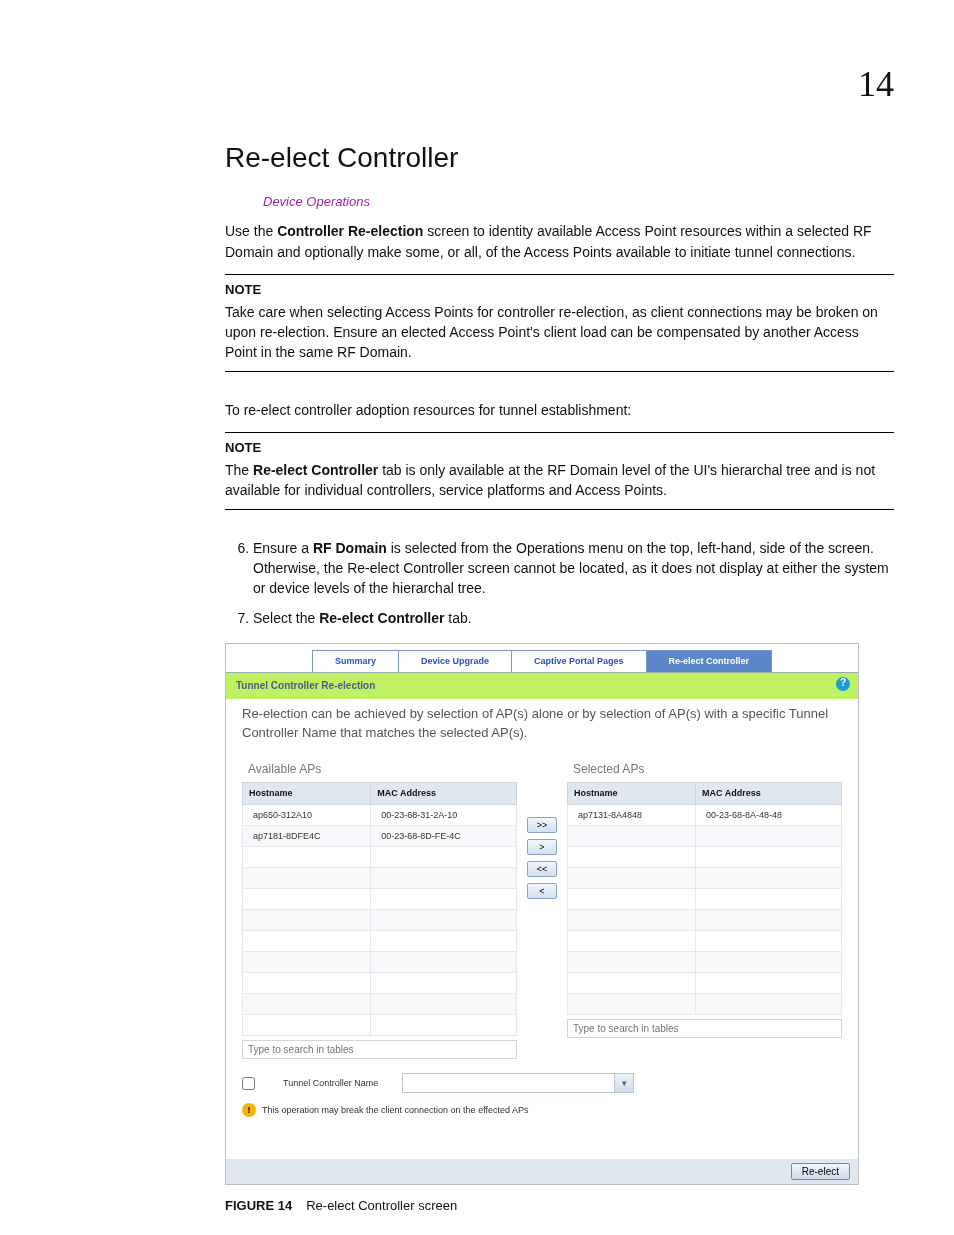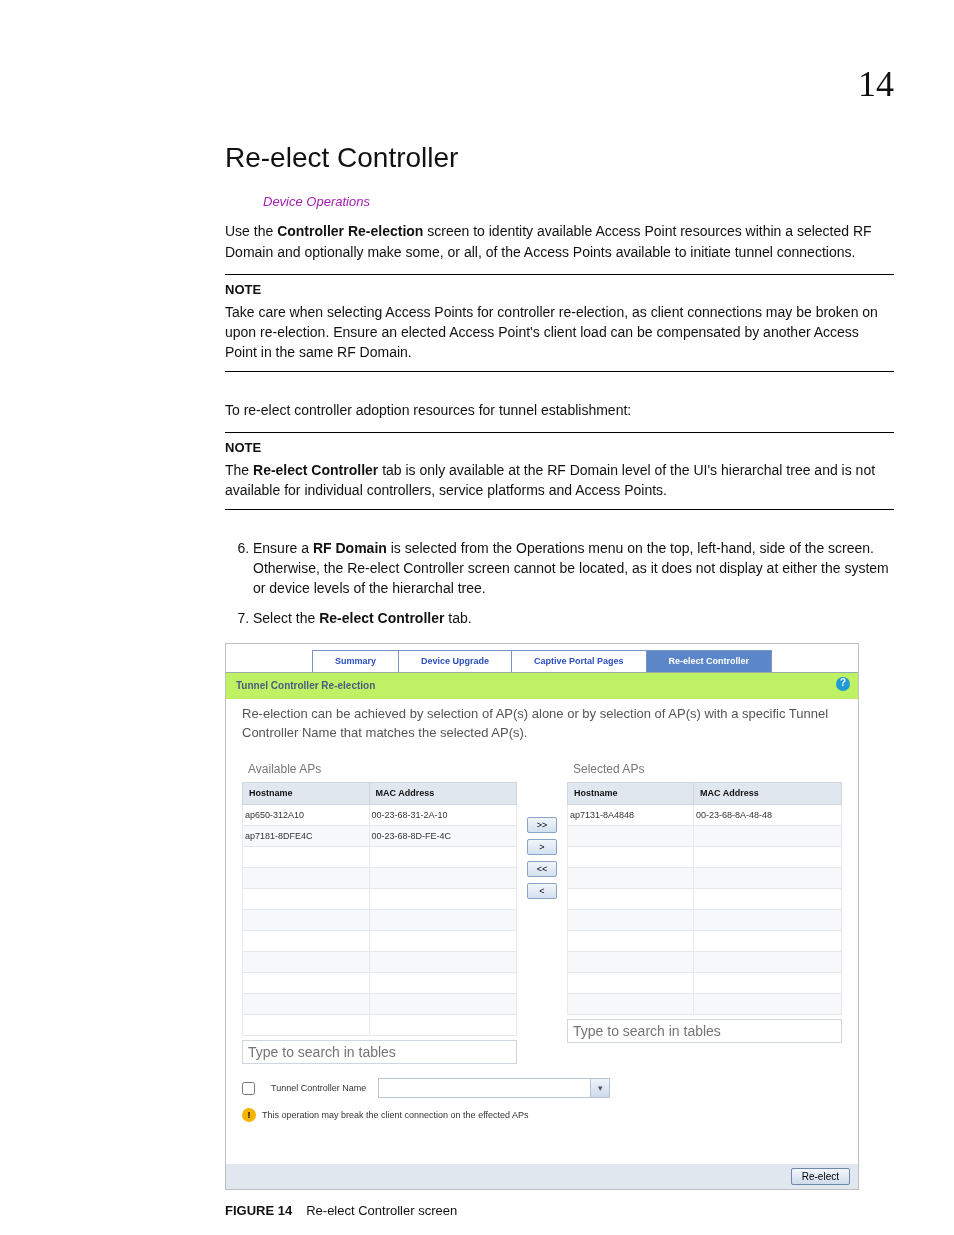--- a/index.html
+++ b/index.html
@@ -20,26 +20,26 @@
   .shot .tab + .tab{margin-left:-1px;}
   .shot .tab.active{background:#5b86c7;color:#fff;}
   .shot .secthead{background:#bef264;color:#4a5d80;font-weight:700;padding:6px 10px;position:relative;}
   .helpicon{position:absolute;right:8px;top:4px;width:14px;height:14px;border-radius:50%;background:#1e9bd6;color:#fff;font-weight:700;display:flex;align-items:center;justify-content:center;font-size:10px;}
   .shot .desc{padding:6px 16px 14px 16px;color:#555;font-size:13px;}
   .cols{display:flex;align-items:flex-start;padding:0 16px 10px 16px;gap:8px;}
   .listbox{flex:1;}
   .listtitle{color:#777;padding:4px 6px;font-size:12px;}
   table.aplist{width:100%;border-collapse:collapse;}
   table.aplist th{background:#e1e7ee;border:1px solid #cfd6de;text-align:left;padding:4px 6px;font-size:9px;}
-  table.aplist td{border:1px solid #e5e9ee;padding:3px 2px;font-size:9px;height:14px;color:#333;}
+  table.aplist td{border:1px solid #e5e9ee;padding:3px 10px;font-size:9px;height:14px;color:#333;}
   table.aplist tr:nth-child(even) td{background:#f6f8fa;}
-  .searchfield{width:100%;box-sizing:border-box;border:1px solid #cfd6de;padding:3px 5px;font-size:14px;color:#888;margin-top:4px;}
+  .searchfield{width:100%;box-sizing:border-box;border:1px solid #cfd6de;padding:3px 5px;font-size:10px;color:#888;margin-top:4px;}
   .movebtns{display:flex;flex-direction:column;gap:6px;padding-top:60px;width:34px;align-items:center;}
   .movebtns button{width:30px;height:16px;font-size:9px;border:1px solid #8aa3c8;background:linear-gradient(#f2f6fb,#d3e0f0);border-radius:2px;cursor:pointer;padding:0;}
-  .lowerrow{display:flex;align-items:center;gap:12px;padding:4px 16px 6px 16px;font-size:9px;color:#333;}
+  .lowerrow{display:flex;align-items:center;gap:24px;padding:4px 16px 6px 16px;font-size:9px;color:#333;}
   .lowerrow input[type=checkbox]{margin:0 4px 0 0;}
   .combo{flex:0 0 230px;height:18px;border:1px solid #b8c3d3;background:#fff;position:relative;}
   .combo .arrow{position:absolute;right:0;top:0;bottom:0;width:18px;background:linear-gradient(#eef3fa,#cfdbeb);border-left:1px solid #b8c3d3;display:flex;align-items:center;justify-content:center;color:#556;}
   .warnrow{display:flex;align-items:center;gap:6px;padding:4px 16px 10px 16px;font-size:9px;color:#333;}
   .warnicon{width:14px;height:14px;border-radius:50%;background:#f5b400;display:flex;align-items:center;justify-content:center;color:#000;font-weight:700;}
   .shot .footer{background:#e0e7ef;padding:4px 8px;display:flex;justify-content:flex-end;margin-top:32px;}
   .shot .footer button{font-size:10px;padding:2px 10px;border:1px solid #6f88ab;background:linear-gradient(#f3f7fc,#cfdbeb);border-radius:2px;cursor:pointer;}
   .figcap{margin-top:12px;font-size:13px;}
   .figcap .figlabel{font-family:"Arial Narrow",Arial,sans-serif;font-stretch:condensed;font-weight:700;margin-right:14px;}
 </style>

